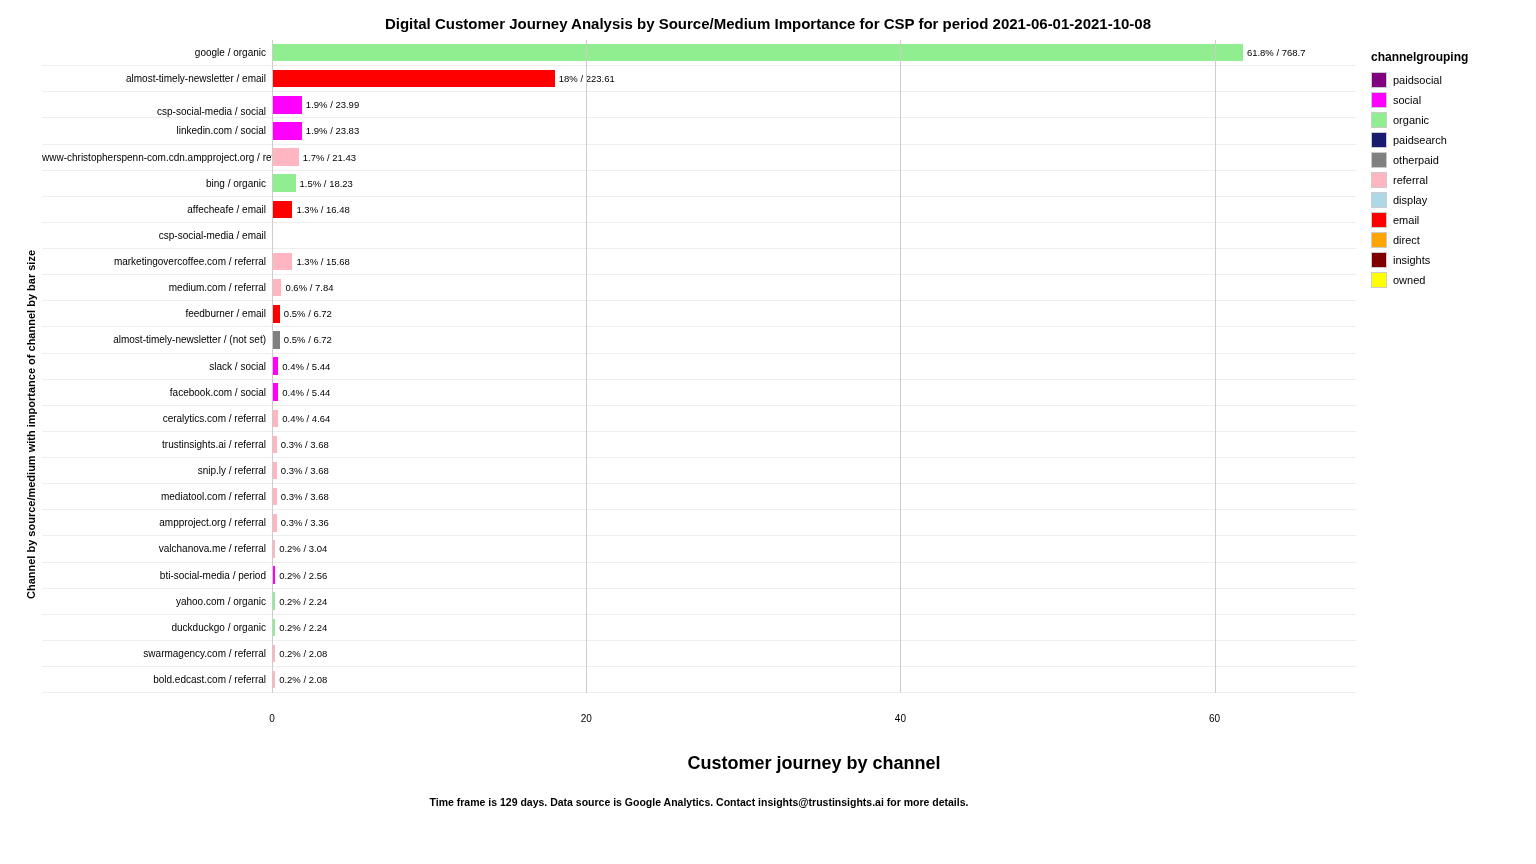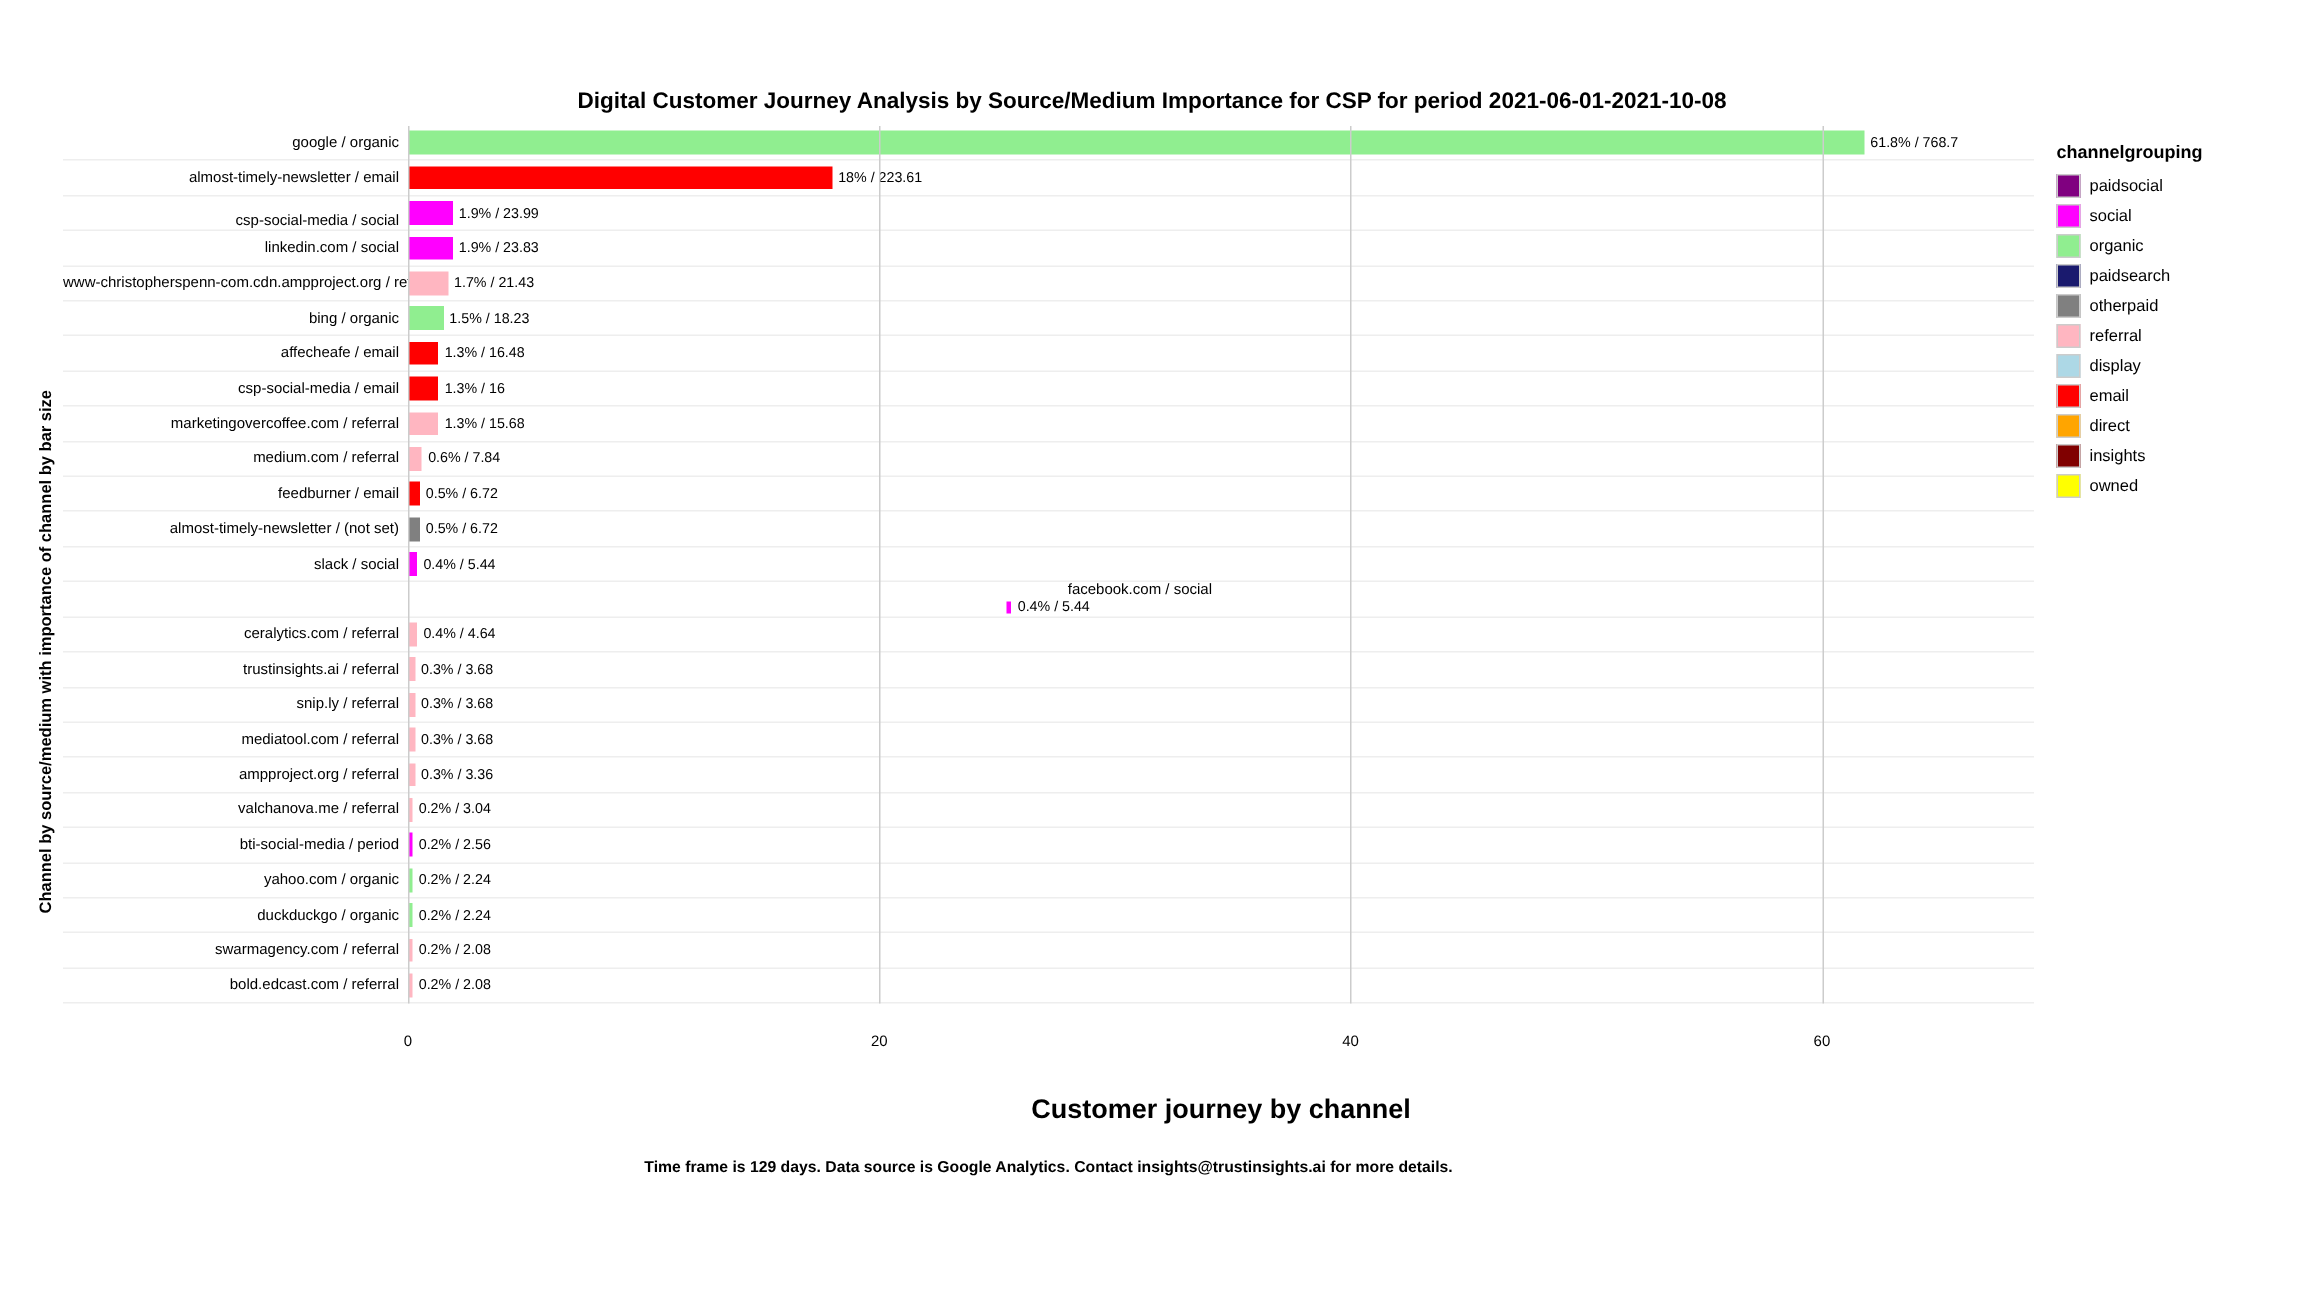--- a/index.html
+++ b/index.html
@@ -11,22 +11,21 @@
       overflow: hidden;
       display: flex;
       flex-direction: column;
       align-items: center;
       justify-content: flex-start;
     }
     .chart-container {
       width: 1536px;
       height: 864px;
       position: relative;
-      padding: 10px 20px 50px 20px;
-      margin-top: 44px;
+      padding: 10px 20px 26px 20px;
     }
     .chart-title {
       text-align: center;
       font-size: 15px;
       font-weight: bold;
       margin-bottom: 8px;
       margin-top: 5px;
     }
     .chart-inner {
       display: flex;
@@ -209,24 +208,20 @@
           </div>
           <div class="bar-row" style="border-bottom: 1px solid rgb(238, 238, 238);">
             <div class="bar-label">affecheafe / email</div>
             <div class="bar-area">
               <div class="bar-segment" style="width: 1.88406%; background-color: rgb(255, 0, 0); min-width: 3px;"></div>
               <span class="bar-value-label">1.3% / 16.48</span>
             </div>
           </div>
           <div class="bar-row" style="border-bottom: 1px solid rgb(238, 238, 238);">
             <div class="bar-label">csp-social-media / email</div>
-            <div class="bar-area">
-              <div class="bar-segment" style="width: 1.88406%; background-color: rgb(255, 0, 0); min-width: 3px;"></div>
-              <span class="bar-value-label">1.3% / 16</span>
-            </div>
           </div>
           <div class="bar-row" style="border-bottom: 1px solid rgb(238, 238, 238);">
             <div class="bar-label">marketingovercoffee.com / referral</div>
             <div class="bar-area">
               <div class="bar-segment" style="width: 1.88406%; background-color: rgb(255, 182, 193); min-width: 3px;"></div>
               <span class="bar-value-label">1.3% / 15.68</span>
             </div>
           </div>
           <div class="bar-row" style="border-bottom: 1px solid rgb(238, 238, 238);">
             <div class="bar-label">medium.com / referral</div>
@@ -249,21 +244,21 @@
               <span class="bar-value-label">0.5% / 6.72</span>
             </div>
           </div>
           <div class="bar-row" style="border-bottom: 1px solid rgb(238, 238, 238);">
             <div class="bar-label">slack / social</div>
             <div class="bar-area">
               <div class="bar-segment" style="width: 0.57971%; background-color: rgb(255, 0, 255); min-width: 3px;"></div>
               <span class="bar-value-label">0.4% / 5.44</span>
             </div>
           </div>
-          <div class="bar-row" style="border-bottom: 1px solid rgb(238, 238, 238); flex-direction: column;">
+          <div class="bar-row" style="border-bottom: 1px solid rgb(238, 238, 238);">
             <div class="bar-label">facebook.com / social</div>
             <div class="bar-area">
               <div class="bar-segment" style="width: 0.57971%; background-color: rgb(255, 0, 255); min-width: 3px;"></div>
               <span class="bar-value-label">0.4% / 5.44</span>
             </div>
           </div>
           <div class="bar-row" style="border-bottom: 1px solid rgb(238, 238, 238);">
             <div class="bar-label">ceralytics.com / referral</div>
             <div class="bar-area">
               <div class="bar-segment" style="width: 0.57971%; background-color: rgb(255, 182, 193); min-width: 3px;"></div>

